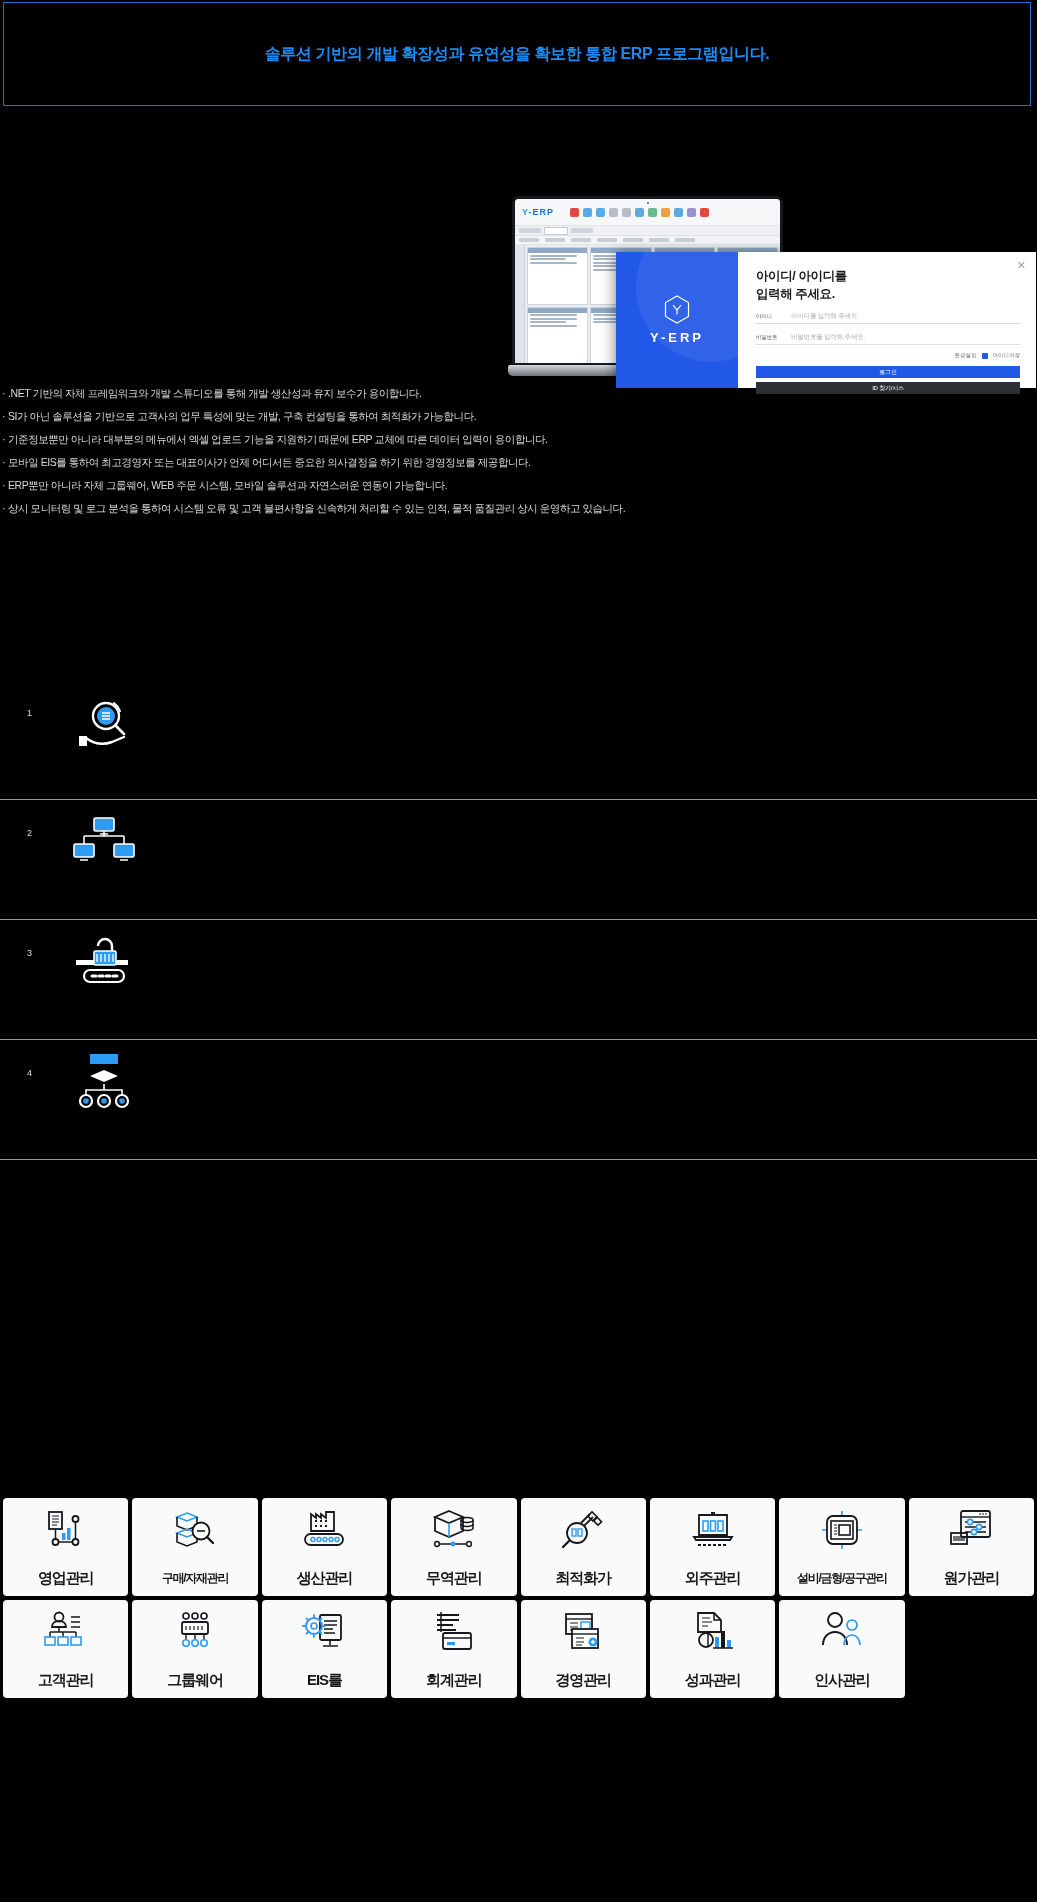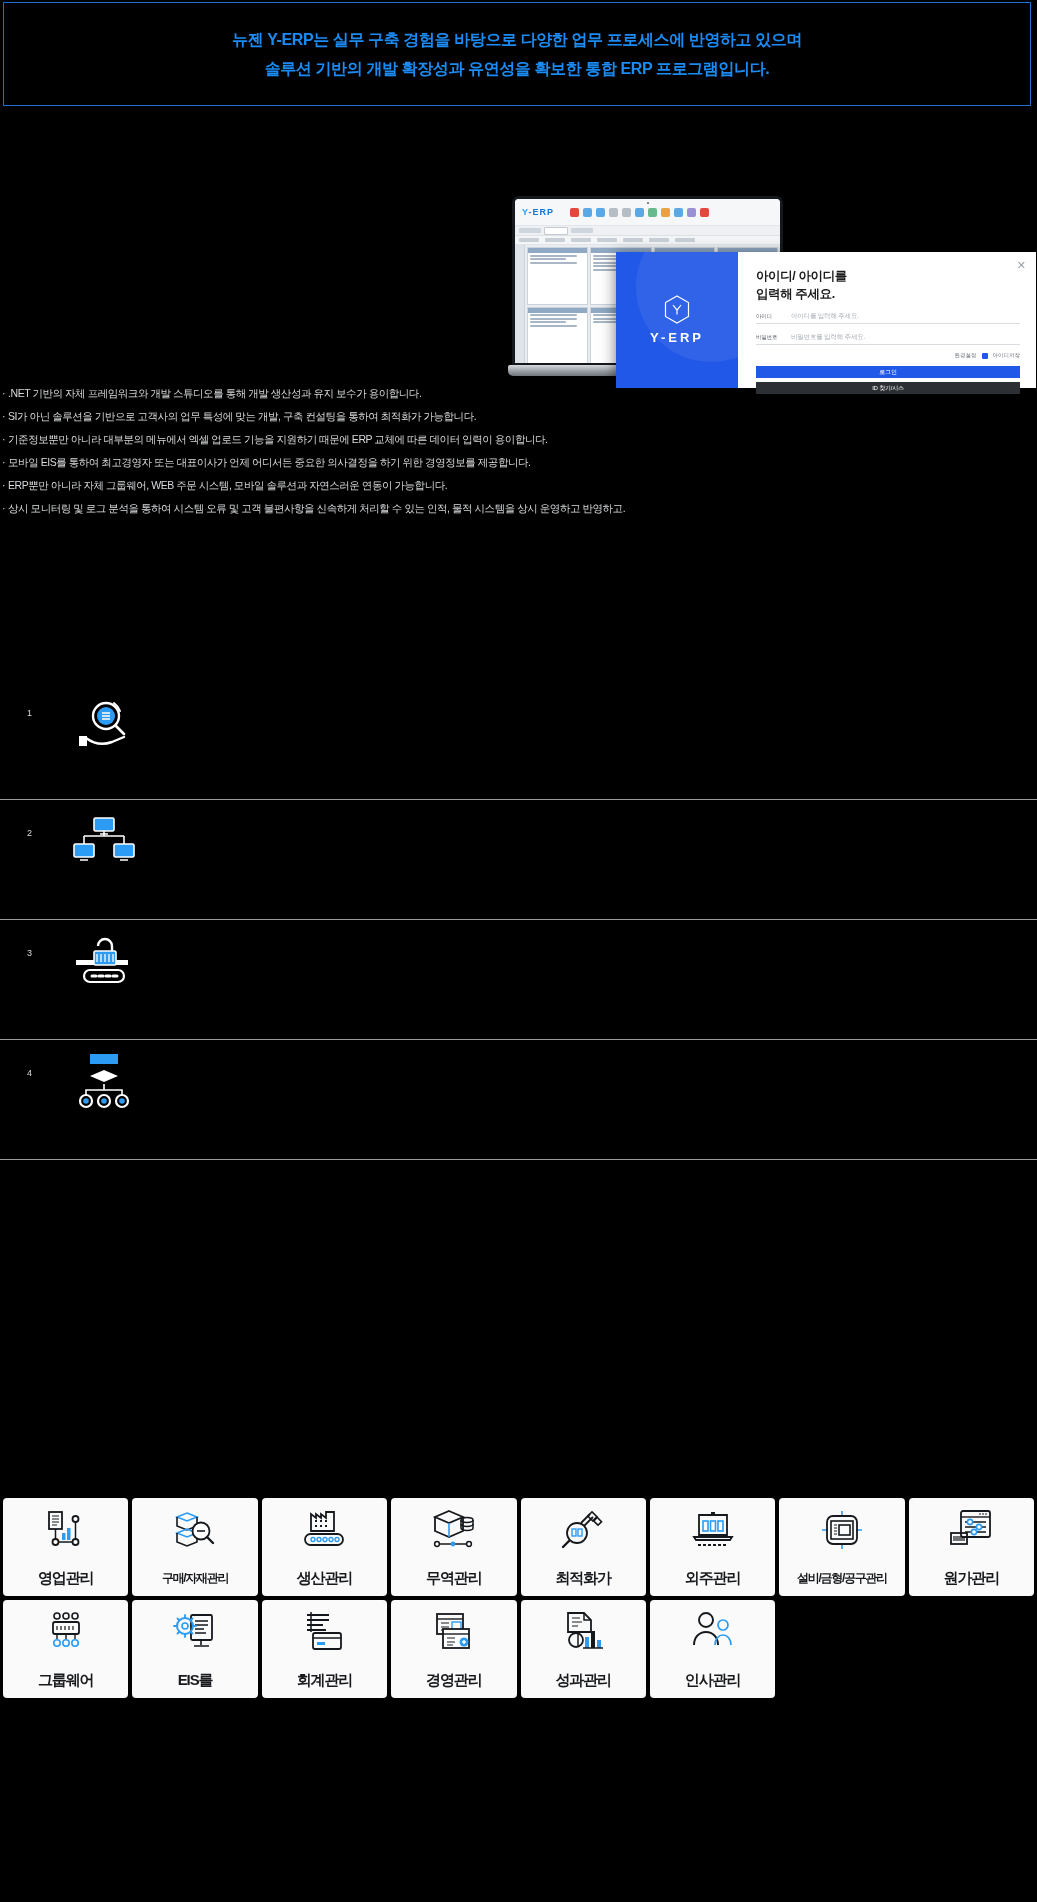--- a/index.html
+++ b/index.html
@@ -205,21 +205,20 @@
   .card .clabel{
     color:#17191c;font-size:15px;font-weight:700;letter-spacing:-1.1px;
     white-space:nowrap;
   }
   .card.small .clabel{font-size:12px;letter-spacing:-1.3px;}
 </style>
 </head>
 <body>
 
 <div class="hero">
-  <div class="hero-line">뉴젠 Y-ERP는 실무 구축 경험을 바탕으로 다양한 업무 프로세스에 반영하고 있으며</div>
   <div class="hero-line">
     <span>솔루션 기반의 </span><span class="em">개발 확장성과 유연성을 확보한 통합 ERP 프로그램입니다.</span>
   </div>
 </div>
 
 <div class="device-wrap">
 
   <div class="laptop">
     <div class="laptop-screen">
       <div class="lcam"></div>
@@ -361,21 +360,21 @@
   <div class="bullet">
     <span class="dot">·</span>
     <span>모바일 EIS를 통하여 최고경영자 또는 대표이사가 언제 어디서든 중요한 의사결정을 하기 위한 경영정보를 제공합니다.</span>
   </div>
   <div class="bullet">
     <span class="dot">·</span>
     <span>ERP뿐만 아니라 자체 그룹웨어, WEB 주문 시스템, 모바일 솔루션과 자연스러운 연동이 가능합니다.</span>
   </div>
   <div class="bullet">
     <span class="dot">·</span>
-    <span>상시 모니터링 및 로그 분석을 통하여 시스템 오류 및 고객 불편사항을 신속하게 처리할 수 있는 인적, 물적 시스템을 상시 운영하고 반영하고.</span>
+    <span>상시 모니터링 및 로그 분석을 통하여 시스템 오류 및 고객 불편사항을 신속하게 처리할 수 있는 인적, 물적 품질관리 상시 운영하고 있습니다.</span>
   </div>
 </div>
 
 <div class="features">
 
   <div class="frow">
     <span class="fnum">1</span>
     <span class="ficon">
       <svg viewBox="0 0 64 62" width="64" height="62" aria-hidden="true">
         <circle cx="34" cy="22" r="13" fill="none" stroke="#ffffff" stroke-width="2.4"></circle>
@@ -562,20 +561,34 @@
         <circle cx="22" cy="15" r="2.6" fill="#fff" stroke="#2b9bf4" stroke-width="1.6"></circle>
         <circle cx="31" cy="20" r="2.6" fill="#fff" stroke="#2b9bf4" stroke-width="1.6"></circle>
         <circle cx="26" cy="25" r="2.6" fill="#fff" stroke="#2b9bf4" stroke-width="1.6"></circle>
         <rect x="3" y="26" width="16" height="11" fill="none" stroke="#15181c" stroke-width="1.8"></rect>
         <path d="M6 29v5M8 29v5M10 29v5M12 29v5M14 29v5M16 29v5" stroke="#15181c" stroke-width="1.2"></path>
       </svg>
     </span>
     <span class="clabel">원가관리</span>
   </div>
 
+  <div class="card">
+    <span class="cicon">
+      <svg viewBox="0 0 46 44" width="46" height="44" aria-hidden="true">
+        <circle cx="16" cy="8" r="4.5" fill="none" stroke="#15181c" stroke-width="1.8"></circle>
+        <path d="M9 18c0-4 3.2-6 7-6s7 2 7 6z" fill="none" stroke="#15181c" stroke-width="1.8"></path>
+        <path d="M28 8h9M28 13h9M28 18h9" stroke="#15181c" stroke-width="1.6"></path>
+        <path d="M16 18v5M7 23h26M7 23v5M20 23v5M33 23v5" stroke="#15181c" stroke-width="1.5"></path>
+        <rect x="2" y="28" width="10" height="8" fill="none" stroke="#2b9bf4" stroke-width="1.6"></rect>
+        <rect x="15" y="28" width="10" height="8" fill="none" stroke="#2b9bf4" stroke-width="1.6"></rect>
+        <rect x="28" y="28" width="10" height="8" fill="none" stroke="#2b9bf4" stroke-width="1.6"></rect>
+      </svg>
+    </span>
+    <span class="clabel">고객관리</span>
+  </div>
 
   <div class="card">
     <span class="cicon">
       <svg viewBox="0 0 46 44" width="46" height="44" aria-hidden="true">
         <circle cx="14" cy="7" r="3" fill="none" stroke="#15181c" stroke-width="1.6"></circle>
         <circle cx="23" cy="7" r="3" fill="none" stroke="#15181c" stroke-width="1.6"></circle>
         <circle cx="32" cy="7" r="3" fill="none" stroke="#15181c" stroke-width="1.6"></circle>
         <rect x="10" y="13" width="26" height="12" rx="2" fill="none" stroke="#15181c" stroke-width="1.8"></rect>
         <path d="M14 17v4M18 17v4M22 17v4M26 17v4M30 17v4" stroke="#15181c" stroke-width="1.2"></path>
         <path d="M14 25v5M23 25v5M32 25v5" stroke="#15181c" stroke-width="1.4"></path>

